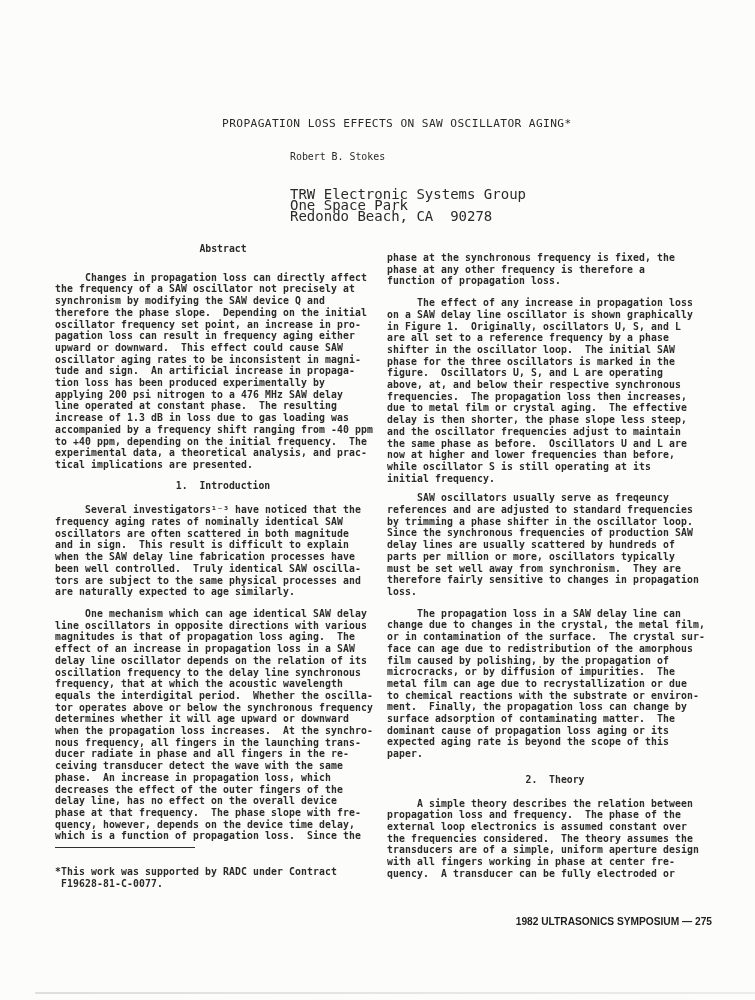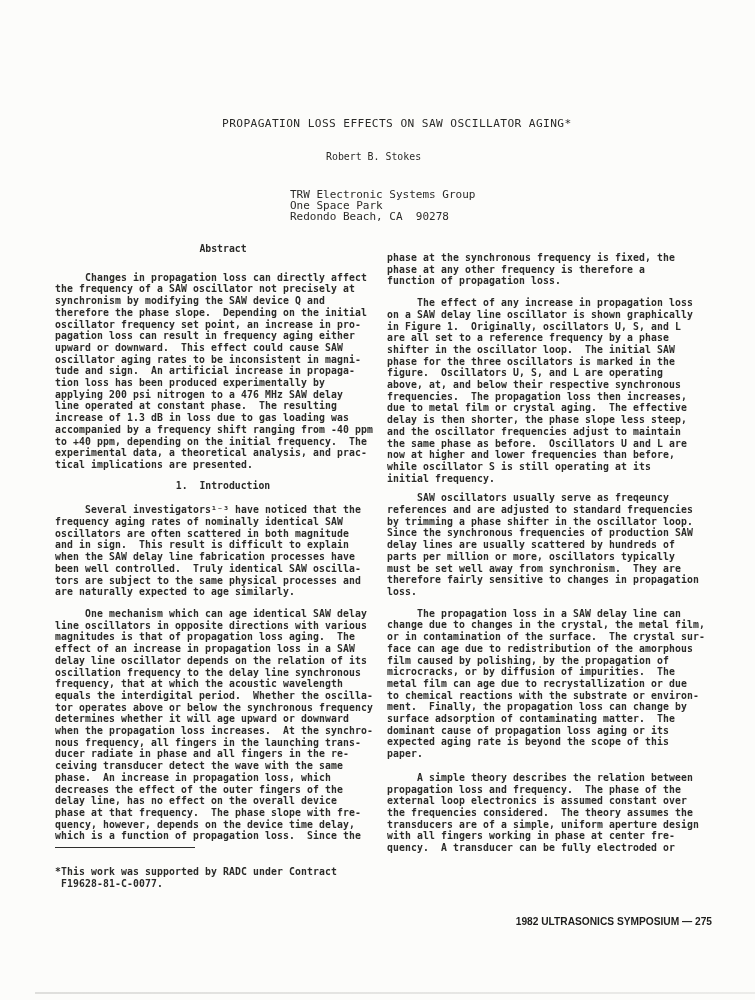--- a/index.html
+++ b/index.html
@@ -29,27 +29,26 @@
     font-size: 11.2px;
     letter-spacing: 0.4px;
     white-space: pre;
   }
   .author {
     position: absolute;
     left: 290px;
     top: 151px;
     font-size: 9.9px;
     white-space: pre;
-    margin-left: 36px;
   }
   .affiliation {
     position: absolute;
     left: 290px;
     top: 189px;
-    font-size: 11px;
+    font-size: 14px;
     line-height: 11px;
     white-space: pre;
   }
   .col {
     position: absolute;
     width: 336px;
     font-weight: bold;
   }
   .col-left  { left: 55px;  top: 243px; }
   .col-right { left: 387px; top: 252px; }
@@ -204,20 +203,21 @@
 face can age due to redistribution of the amorphous
 film caused by polishing, by the propagation of
 microcracks, or by diffusion of impurities.  The
 metal film can age due to recrystallization or due
 to chemical reactions with the substrate or environ-
 ment.  Finally, the propagation loss can change by
 surface adsorption of contaminating matter.  The
 dominant cause of propagation loss aging or its
 expected aging rate is beyond the scope of this
 paper.</div>
+    <div class="col-heading m-theoryhead">2.  Theory</div>
     <div class="mono para m-theory1">     A simple theory describes the relation between
 propagation loss and frequency.  The phase of the
 external loop electronics is assumed constant over
 the frequencies considered.  The theory assumes the
 transducers are of a simple, uniform aperture design
 with all fingers working in phase at center fre-
 quency.  A transducer can be fully electroded or</div>
   </div>
 
   <div class="footer-right">1982 ULTRASONICS SYMPOSIUM — 275</div>

